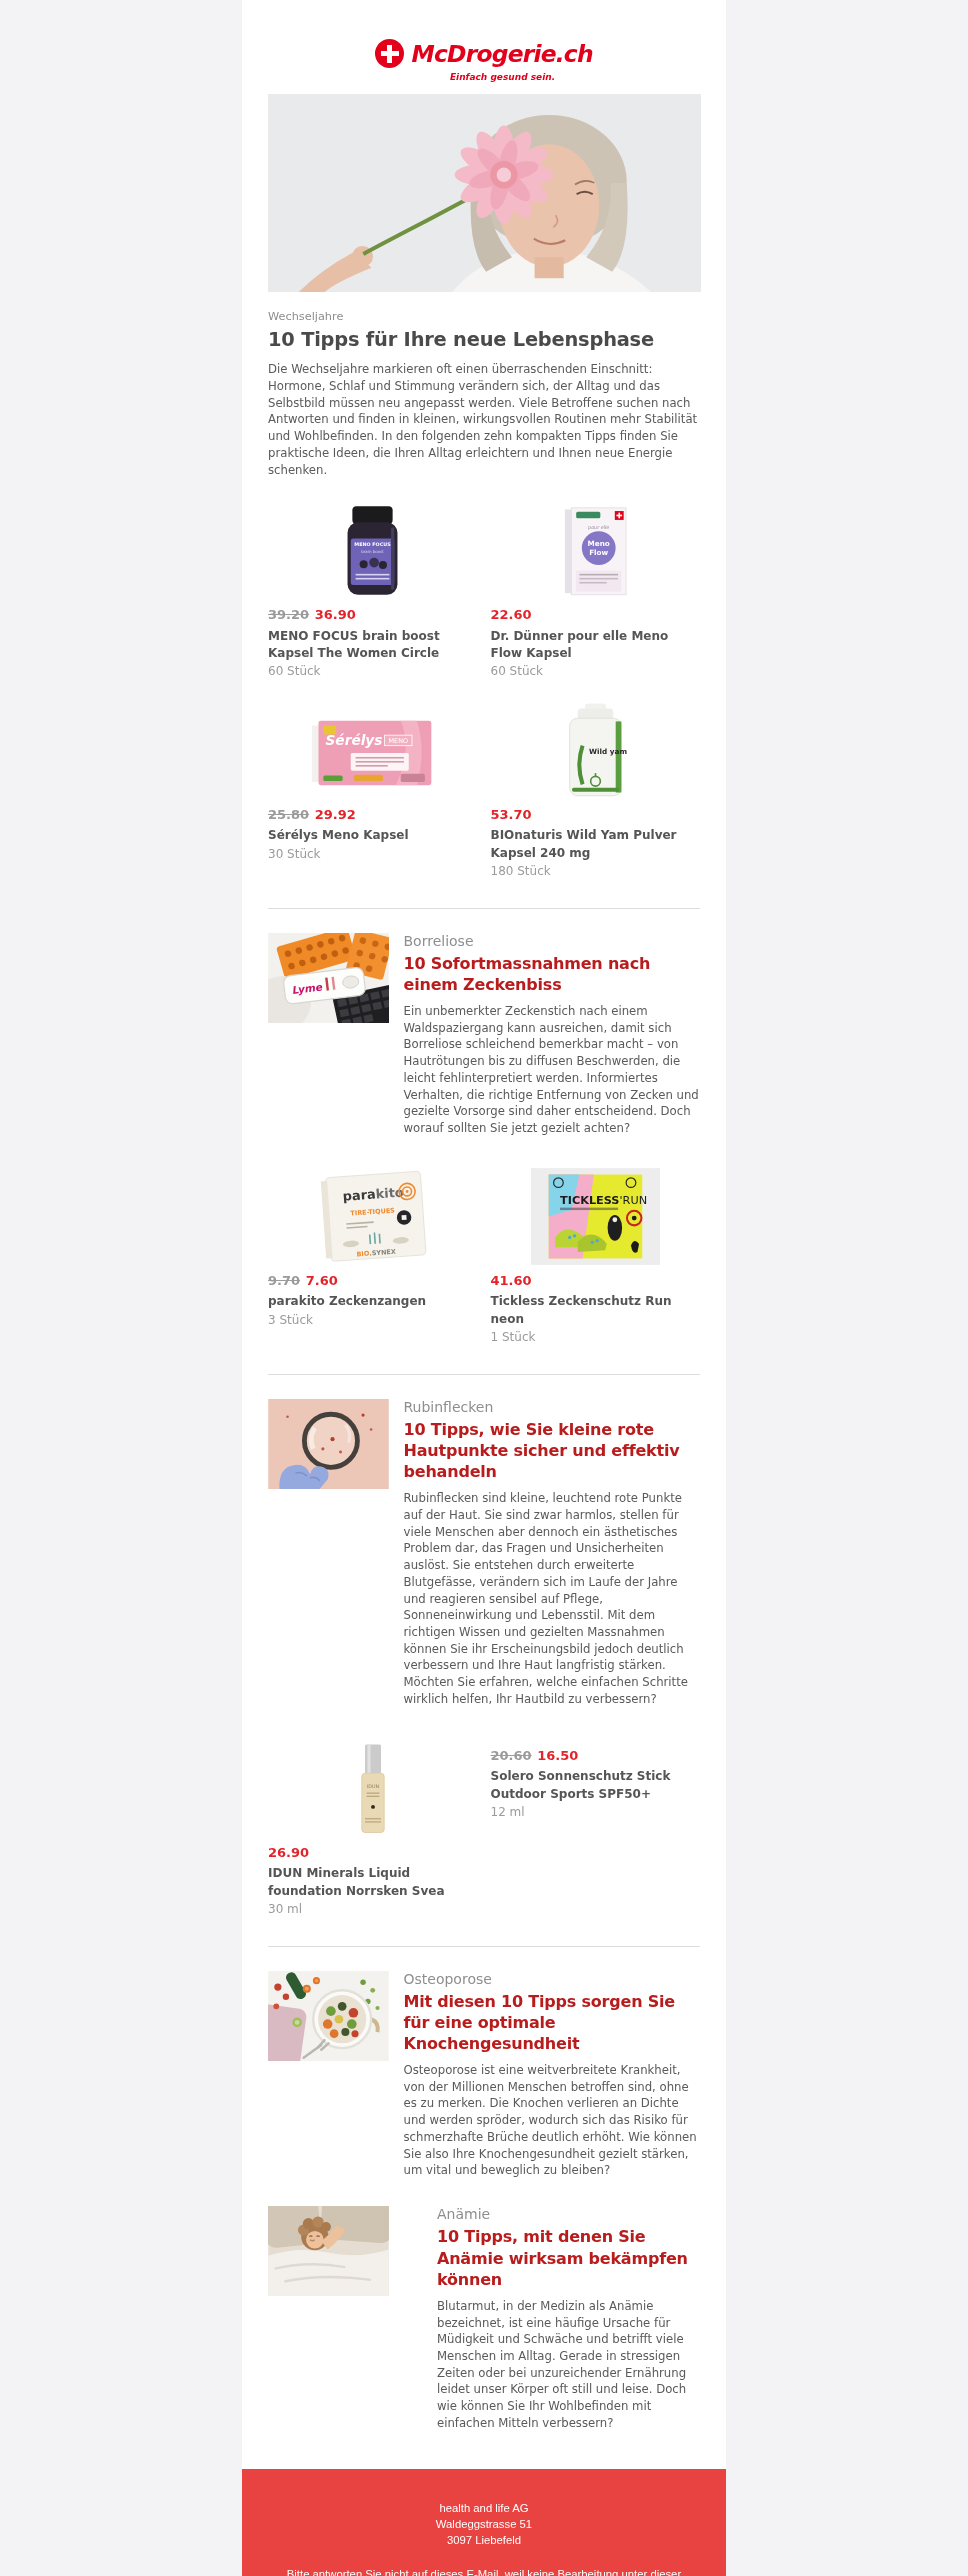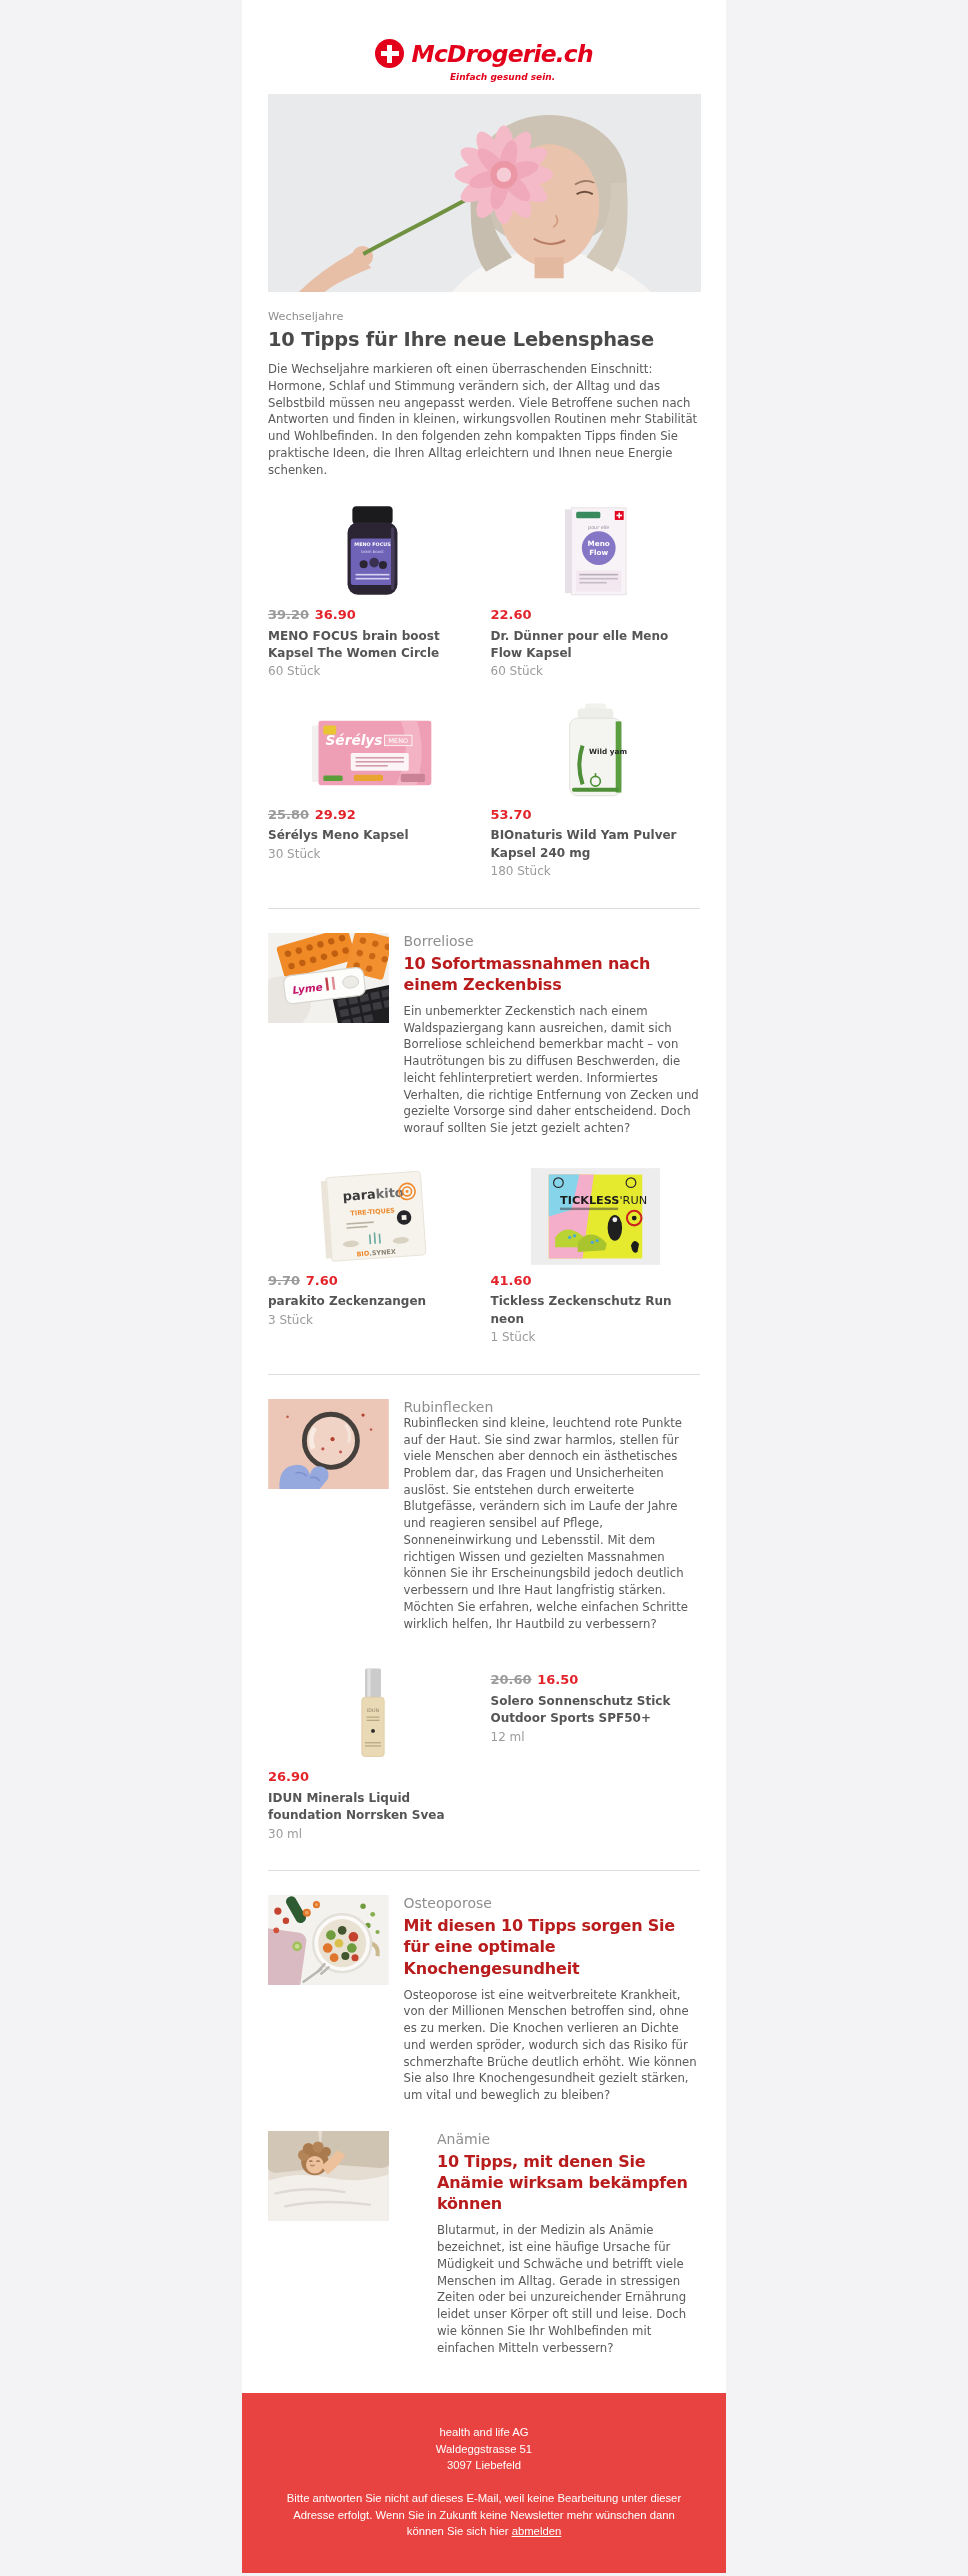--- a/index.html
+++ b/index.html
@@ -365,20 +365,21 @@
             <path d="M96 32 q8 10 4 22" stroke="#ffffff" stroke-width="4" fill="none" opacity="0.4"></path>
             <circle cx="80" cy="50" r="2.6" fill="#b3402e"></circle>
             <circle cx="68" cy="62" r="2" fill="#c0544a"></circle>
             <circle cx="90" cy="66" r="1.8" fill="#c0544a"></circle>
             <path d="M14 112 Q12 84 34 82 Q48 81 52 94 Q55 82 66 84 Q78 87 74 100 L64 112 Z" fill="#96a9de"></path>
             <path d="M34 92 q8 -2 14 4 M52 98 q8 -2 12 4" stroke="#7e91cc" stroke-width="2" fill="none"></path>
           </svg>
         </div>
         <div class="t-body">
           <div class="t-label">Rubinflecken</div>
+          <h2>10 Tipps, wie Sie kleine rote Hautpunkte sicher und effektiv behandeln</h2>
           <p class="t-text">Rubinflecken sind kleine, leuchtend rote Punkte auf der Haut. Sie sind zwar harmlos, stellen für viele Menschen aber dennoch ein ästhetisches Problem dar, das Fragen und Unsicherheiten auslöst. Sie entstehen durch erweiterte Blutgefässe, verändern sich im Laufe der Jahre und reagieren sensibel auf Pflege, Sonneneinwirkung und Lebensstil. Mit dem richtigen Wissen und gezielten Massnahmen können Sie ihr Erscheinungsbild jedoch deutlich verbessern und Ihre Haut langfristig stärken. Möchten Sie erfahren, welche einfachen Schritte wirklich helfen, Ihr Hautbild zu verbessern?</p>
         </div>
       </div>
 
       <div class="products" style="margin-top:32px;">
         <div class="product">
           <div class="p-img">
             <svg viewBox="0 0 60 118" width="48" height="95" font-family="DejaVu Sans, sans-serif">
               <rect x="20" y="4" width="20" height="36" rx="2" fill="#cbcbcb"></rect>
               <rect x="23" y="4" width="4" height="36" fill="#e2e2e2"></rect>

